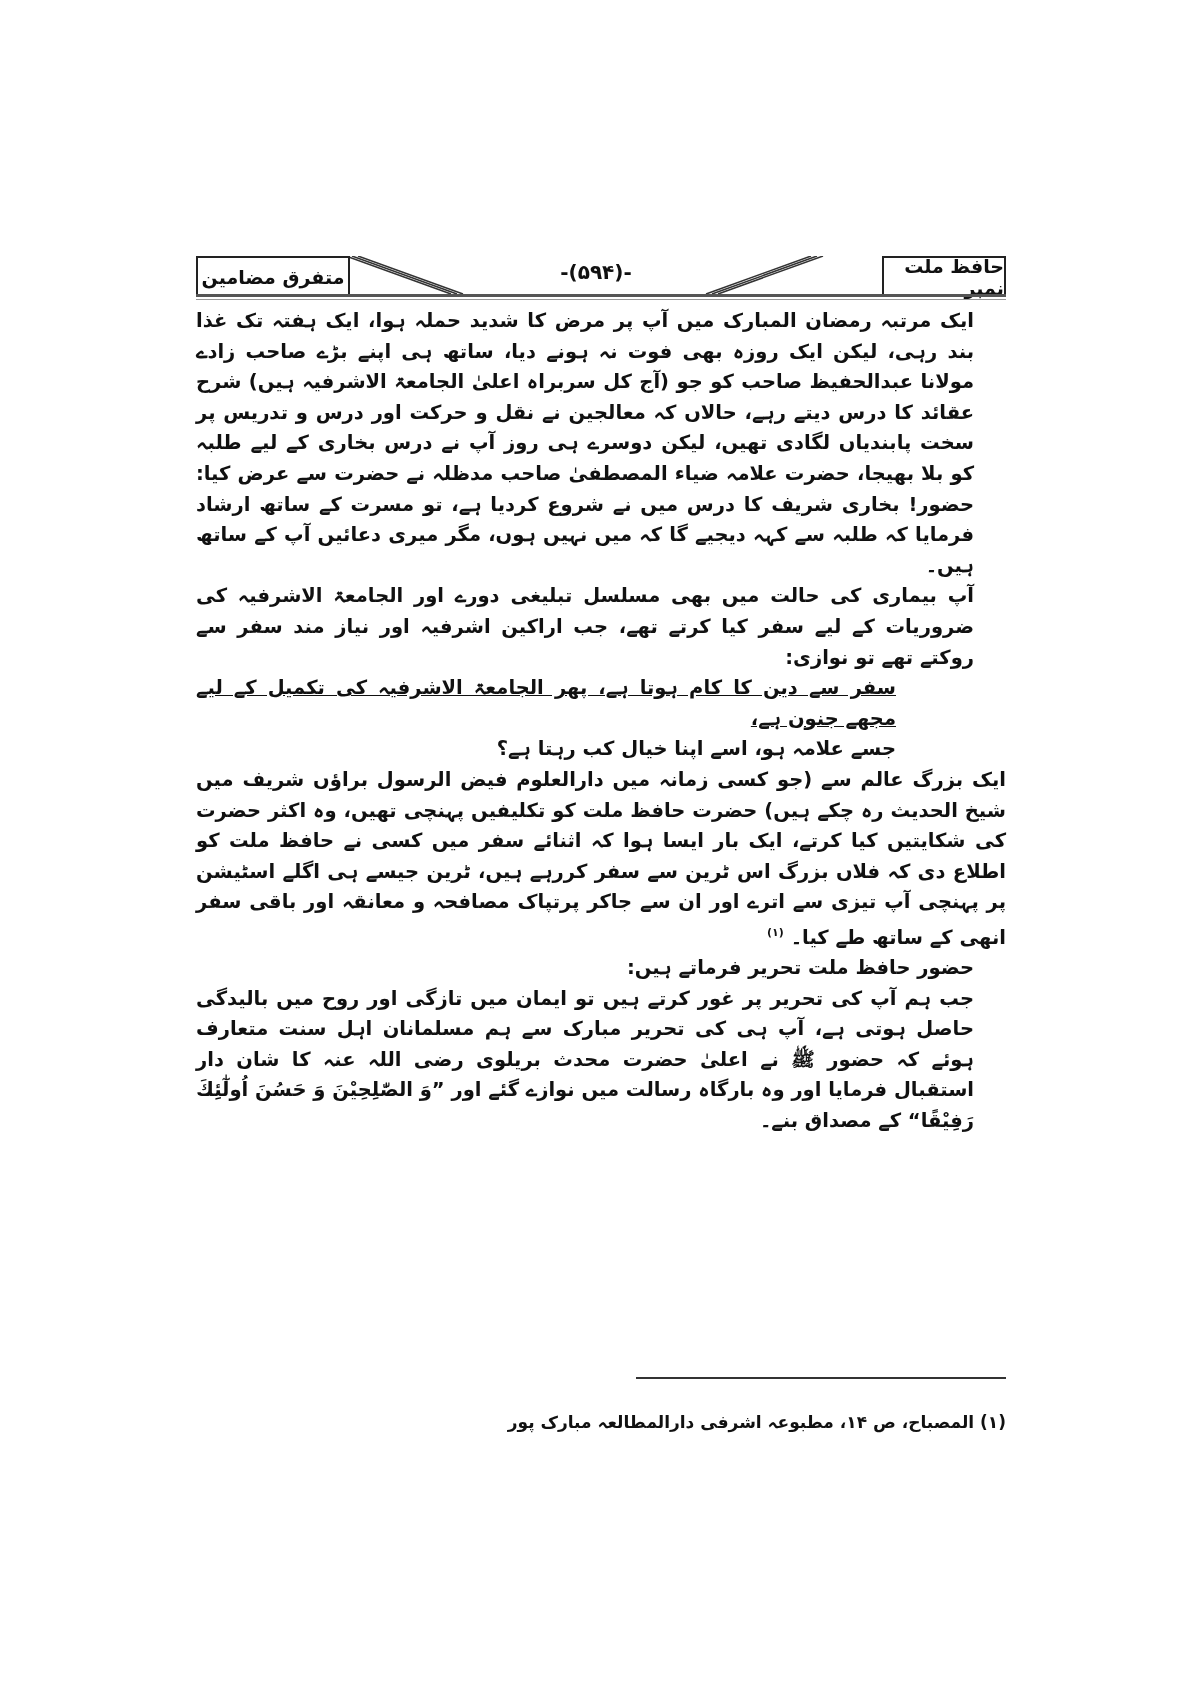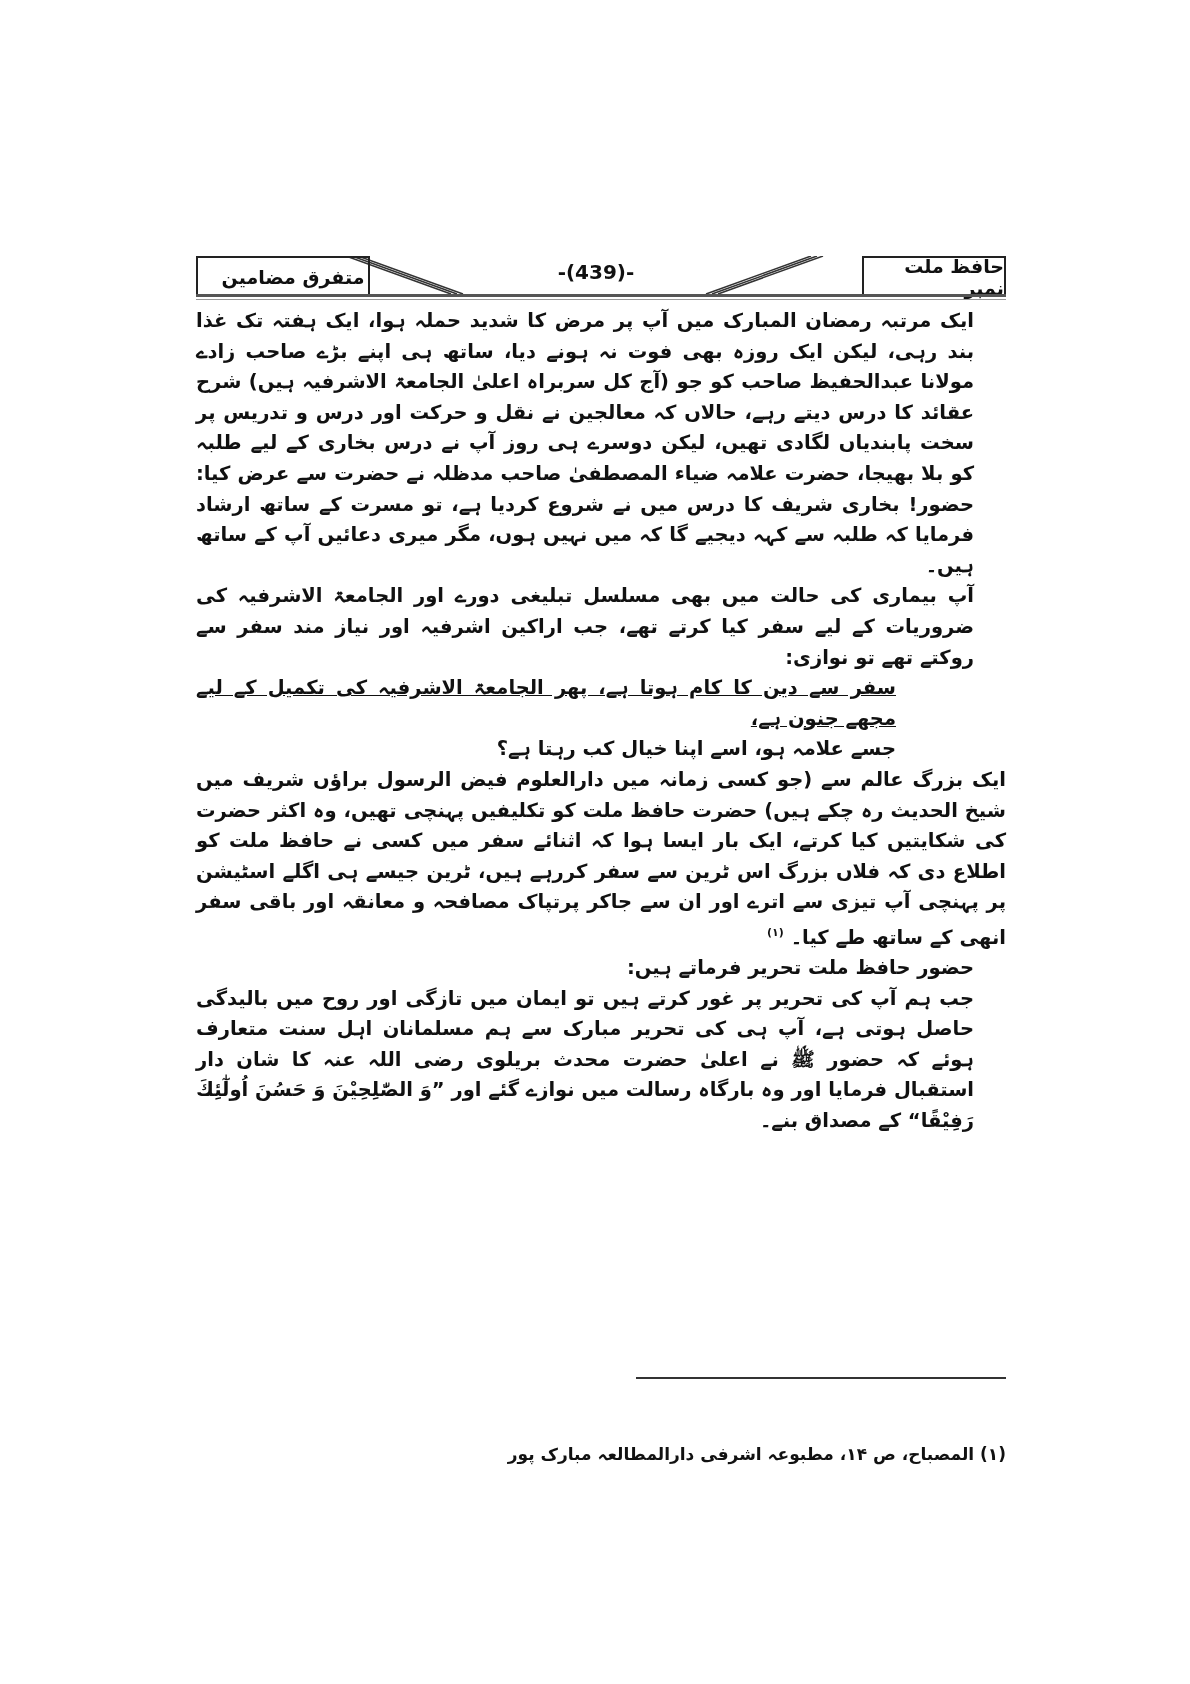--- a/index.html
+++ b/index.html
@@ -3,56 +3,56 @@
 <meta charset="utf-8">
 <style>
   html, body { margin: 0; padding: 0; background: #ffffff; }
   body { width: 1190px; height: 1684px; position: relative; overflow: hidden;
          font-family: "DejaVu Sans", sans-serif; color: #111; }
   .page { position: absolute; left: 196px; top: 256px; width: 810px; }
   
   .hdr { position: relative; height: 44px; }
   .hdr-box { position: absolute; top: 0; height: 38px; border-left: 2px solid #222; border-right: 2px solid #222;
              border-top: 2px solid #222; display: flex; align-items: center; justify-content: center;
-             font-size: 19px; font-weight: bold; direction: rtl; padding-left: 20px; }
+             font-size: 19px; font-weight: bold; direction: rtl; }
   .hdr-left { left: 0; width: 150px; }
   .hdr-right { right: 0; width: 120px; margin-left: 18px; }
   .hdr-page { position: absolute; left: 330px; width: 140px; top: 4px; text-align: center;
               font-size: 20px; font-weight: bold; direction: ltr; }
   .hdr-rule { position: absolute; left: 0; right: 0; top: 38px; height: 0;
               border-top: 3px solid #555; }
   .hdr-rule2 { position: absolute; left: 0; right: 0; top: 43px; height: 0;
               border-top: 1px solid #999; }
   .diag { position: absolute; top: 0; height: 40px; }
   
   .body { direction: rtl; text-align: justify; font-size: 19.5px; line-height: 30.6px;
           font-family: "DejaVu Sans", sans-serif; font-weight: bold; margin-top: 6px; }
   .body p { margin: 0; }
   .indent { padding-right: 32px; }
   .quote { padding-right: 110px; text-decoration: underline; }
   .quote2 { padding-right: 110px; }
   sup { font-size: 11px; }
   .fn-rule { position: absolute; right: 0; top: 1121px; width: 370px; border-top: 2px solid #333; }
-  .footnote { position: absolute; right: 0; top: 1188px; direction: rtl; font-size: 17px; font-weight: bold; }
+  .footnote { position: absolute; right: 0; top: 1156px; direction: rtl; font-size: 17px; font-weight: bold; }
 </style>
 </head>
 <body>
 
 <div class="page">
   <div class="hdr">
     <svg class="diag" style="left:0;width:810px" width="810" height="40">
       <line x1="150" y1="0" x2="255" y2="38" stroke="#333" stroke-width="1.5"></line>
       <line x1="156" y1="0" x2="261" y2="38" stroke="#333" stroke-width="1.5"></line>
       <line x1="162" y1="0" x2="267" y2="38" stroke="#333" stroke-width="1.5"></line>
       <line x1="615" y1="0" x2="510" y2="38" stroke="#333" stroke-width="1.5"></line>
       <line x1="621" y1="0" x2="516" y2="38" stroke="#333" stroke-width="1.5"></line>
       <line x1="627" y1="0" x2="522" y2="38" stroke="#333" stroke-width="1.5"></line>
     </svg>
     <div class="hdr-box hdr-left">متفرق مضامین</div>
-    <div class="hdr-page">-(439)-</div>
+    <div class="hdr-page">-(۵۹۴)-</div>
     <div class="hdr-box hdr-right">حافظ ملت نمبر</div>
     <div class="hdr-rule"></div>
     <div class="hdr-rule2"></div>
   </div>
 
   <div class="body">
     <p class="indent">ایک مرتبہ رمضان المبارک میں آپ پر مرض کا شدید حملہ ہوا، ایک ہفتہ تک غذا بند رہی، لیکن ایک روزہ بھی فوت نہ ہونے دیا، ساتھ ہی اپنے بڑے صاحب زادے مولانا عبدالحفیظ صاحب کو جو (آج کل سربراہ اعلیٰ الجامعۃ الاشرفیہ ہیں) شرح عقائد کا درس دیتے رہے، حالاں کہ معالجین نے نقل و حرکت اور درس و تدریس پر سخت پابندیاں لگادی تھیں، لیکن دوسرے ہی روز آپ نے درس بخاری کے لیے طلبہ کو بلا بھیجا، حضرت علامہ ضیاء المصطفیٰ صاحب مدظلہ نے حضرت سے عرض کیا: حضور! بخاری شریف کا درس میں نے شروع کردیا ہے، تو مسرت کے ساتھ ارشاد فرمایا کہ طلبہ سے کہہ دیجیے گا کہ میں نہیں ہوں، مگر میری دعائیں آپ کے ساتھ ہیں۔</p>
     <p class="indent">آپ بیماری کی حالت میں بھی مسلسل تبلیغی دورے اور الجامعۃ الاشرفیہ کی ضروریات کے لیے سفر کیا کرتے تھے، جب اراکین اشرفیہ اور نیاز مند سفر سے روکتے تھے تو نوازی:</p>
     <p class="quote">سفر سے دین کا کام ہوتا ہے، پھر الجامعۃ الاشرفیہ کی تکمیل کے لیے مجھے جنون ہے،</p>
     <p class="quote2">جسے علامہ ہو، اسے اپنا خیال کب رہتا ہے؟</p>

